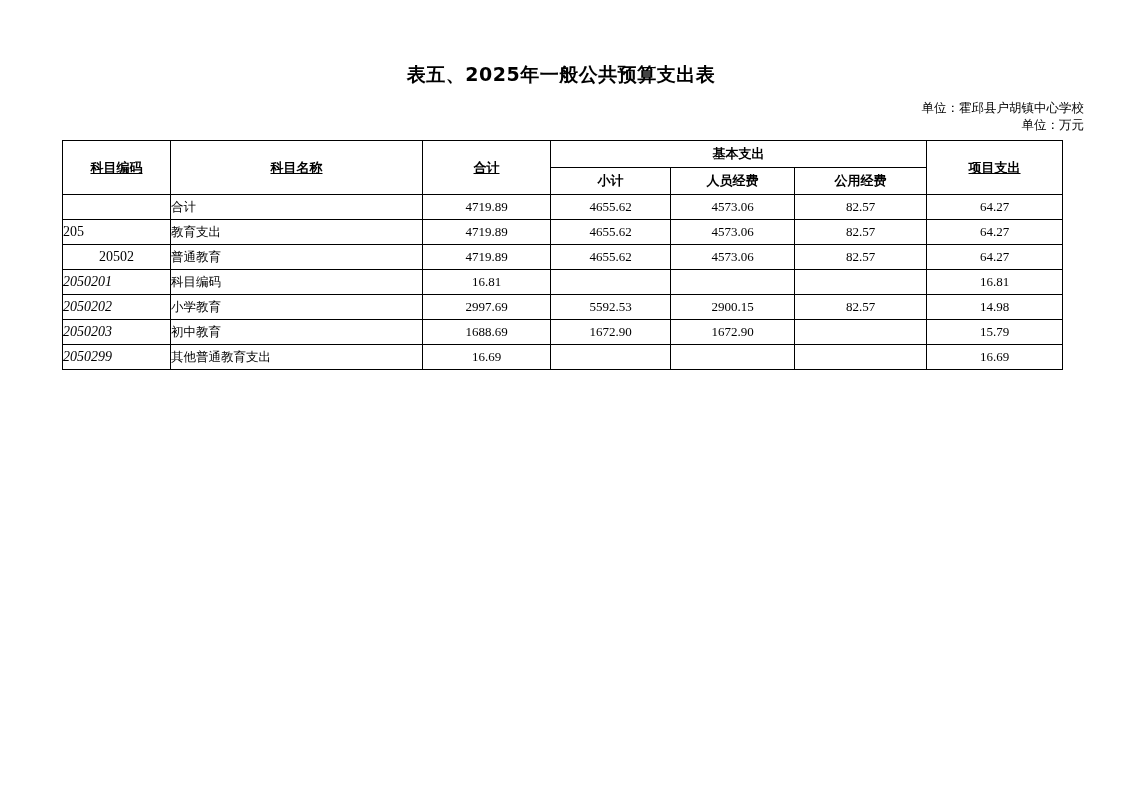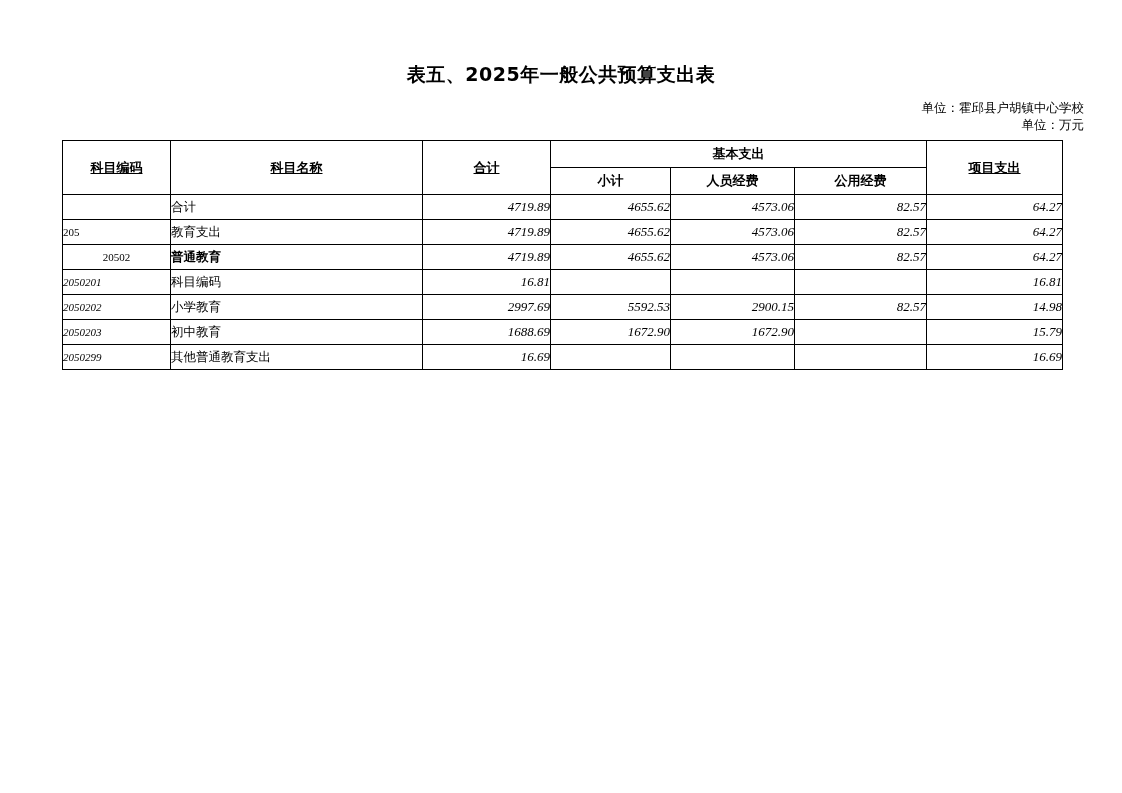--- a/index.html
+++ b/index.html
@@ -60,44 +60,43 @@
   table.budget th {
     font-family: "DejaVu Sans", "Liberation Sans", sans-serif;
     font-weight: bold;
     font-size: 13px;
     text-align: center;
     height: 26px;
   }
   .th-tall { height: 28px; text-decoration: underline; }
   td.code {
     font-family: "Liberation Serif", "DejaVu Serif", serif;
-    font-size: 11px;
+    font-size: 14px;
     white-space: nowrap;
   }
   td.name {
     font-family: "DejaVu Sans", "Liberation Sans", sans-serif;
     font-size: 12.5px;
     white-space: nowrap;
   }
   td.num {
     font-family: "Liberation Serif", "DejaVu Serif", serif;
     font-size: 13px;
-    text-align: right;
+    text-align: center;
     padding-right: 8px;
     white-space: nowrap;
-    font-style: italic;
   }
   
   .lvl0 { padding-left: 4px; }
   .lvl1 { padding-left: 4px; }
   .lvl2 { padding-left: 18px; text-align: center; }
   .lvl3 { padding-left: 32px; font-style: italic; }
   
   .nlvl0 { padding-left: 6px; }
-  .nlvl1 { padding-left: 6px; font-weight: bold; }
+  .nlvl1 { padding-left: 6px; }
   .nlvl2 { padding-left: 26px; }
   col.c-code { width: 108px; }
   col.c-name { width: 252px; }
   col.c-total { width: 128px; }
   col.c-sub { width: 120px; }
   col.c-person { width: 124px; }
   col.c-public { width: 132px; }
   col.c-project { width: 136px; }
 </style>
 </head>

